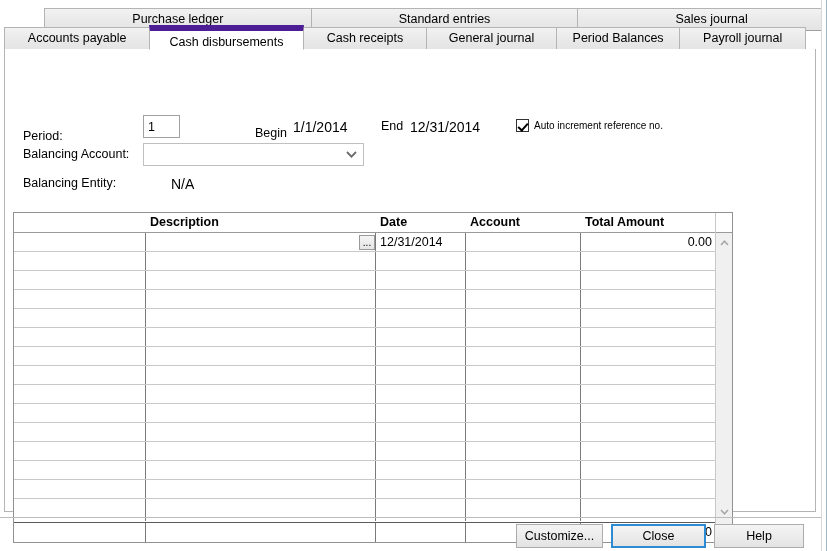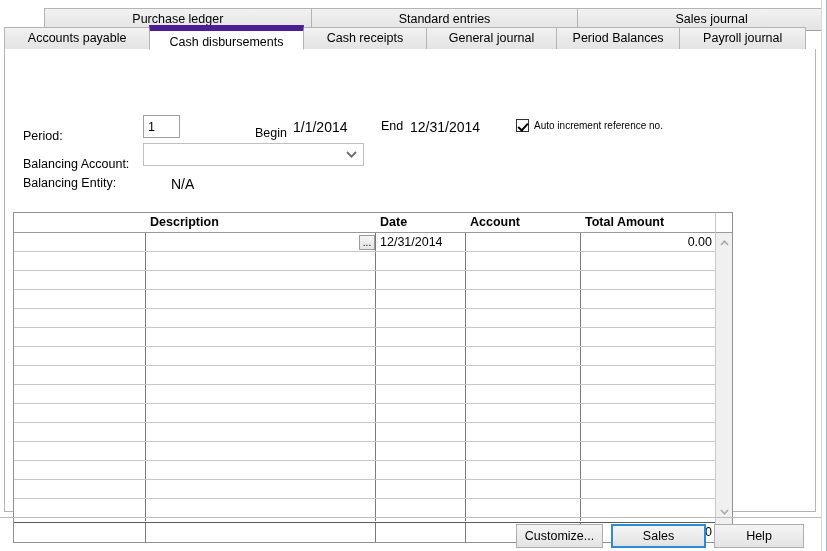--- a/index.html
+++ b/index.html
@@ -395,21 +395,21 @@
     <div class="val" style="left:288px; top:70px;">1/1/2014</div>
 
     <div class="lbl" style="left:376px; top:70px;">End</div>
     <div class="val" style="left:405px; top:70px;">12/31/2014</div>
 
     <div class="chk-wrap">
       <span class="chk-box"></span>
       <span class="chk-label">Auto increment reference no.</span>
     </div>
 
-    <div class="lbl" style="left:18px; top:98px;margin-top:10px;">Balancing Account:</div>
+    <div class="lbl" style="left:18px; top:98px;">Balancing Account:</div>
     <div class="combo">
       <span class="val" style="left:5px; top:3px;"></span>
       <span class="combo-arrow">
         <svg width="11" height="7" viewBox="0 0 11 7" aria-hidden="true">
           <path d="M1 1 L5.5 5.6 L10 1" stroke="#6b6b6b" stroke-width="1.8" fill="none"></path>
         </svg>
       </span>
     </div>
 
     <div class="lbl" style="left:18px; top:127px;">Balancing Entity:</div>
@@ -483,19 +483,19 @@
         <div class="vscroll-foot"></div>
       </div>
 
     </div>
 
   </div>
 
   <div class="footer-sep"></div>
 
   <button class="btn" style="left:516px; top:524px; width:87px;">Customize...</button>
-  <button class="btn focused" style="left:611px; top:524px; width:95px;">Sales</button>
+  <button class="btn focused" style="left:611px; top:524px; width:95px;">Close</button>
   <button class="btn" style="left:714px; top:524px; width:90px;">Help</button>
 
   <div class="frame-edge"></div>
   <div class="frame-edge-accent"></div>
 
 </div>
 
 </body></html>

